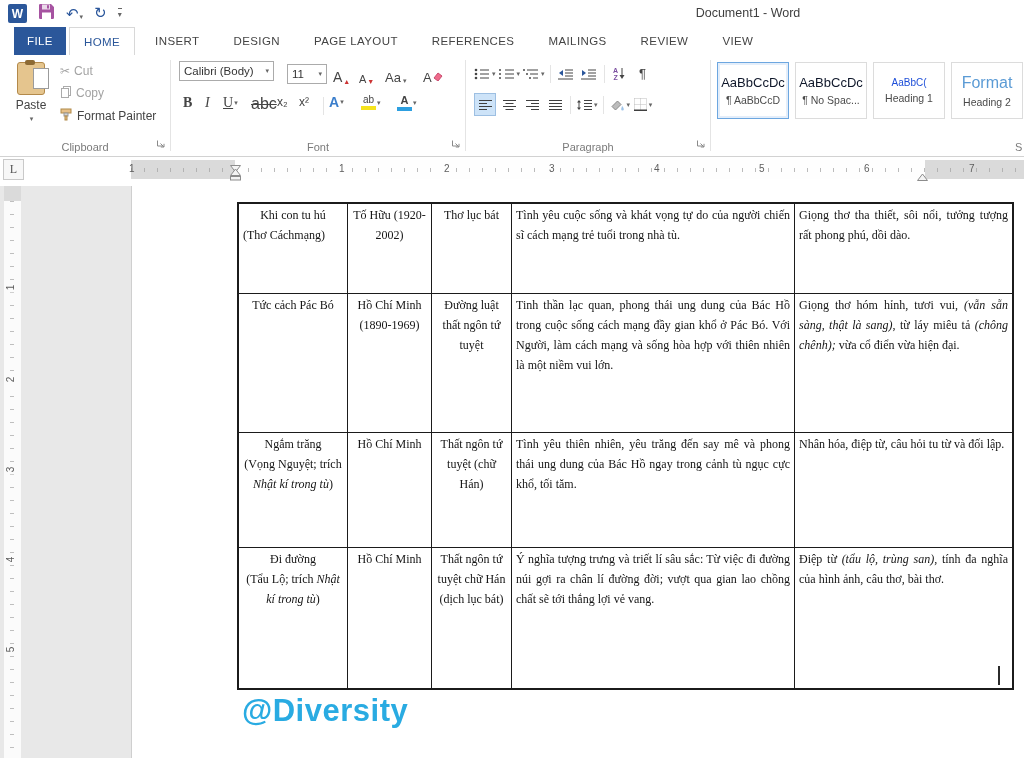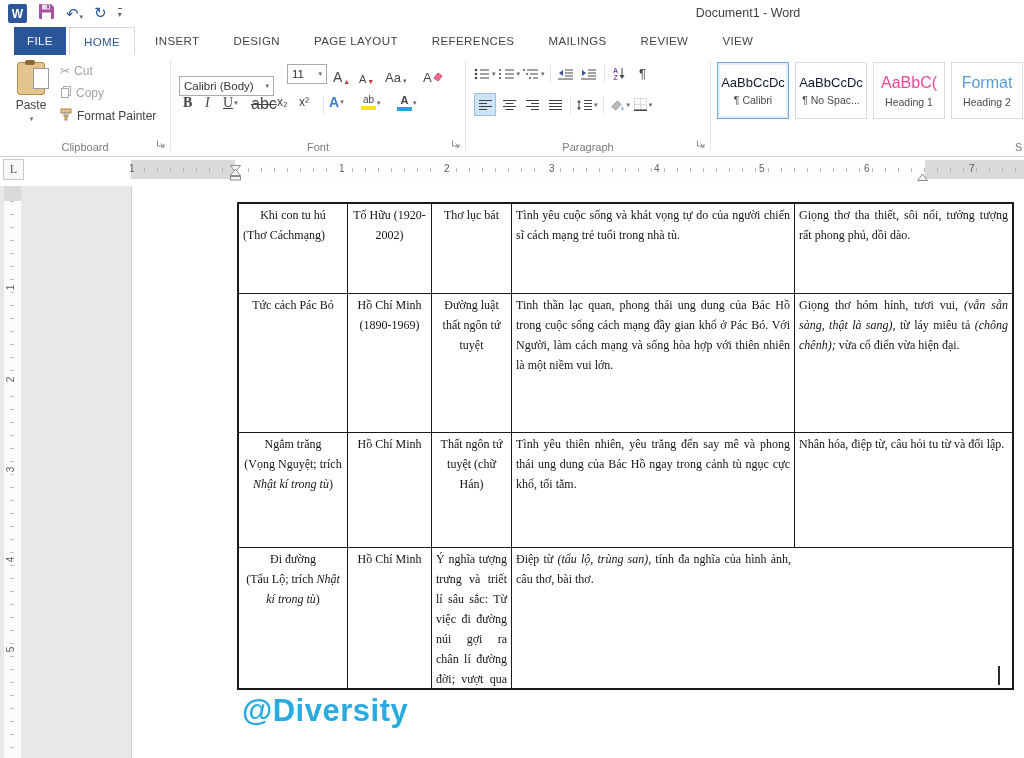--- a/index.html
+++ b/index.html
@@ -49,21 +49,21 @@
   
   .prow{position:absolute;display:flex;align-items:center;gap:3px}
   .pbtn{height:21px;min-width:20px;display:flex;align-items:center;justify-content:center;gap:1px}
   .pbtn.active{background:#cde3f8;border:1px solid #9dbfe2}
   .psep{width:1px;height:18px;background:#e4e4e4;margin:0 2px}
   
   .scard{position:absolute;top:7px;width:72px;height:57px;border:1px solid #dcdcdc;background:#fff;
          display:flex;flex-direction:column;align-items:center;justify-content:center;gap:4px;box-sizing:border-box}
   .scard.sel{border:1px solid #6da7e0;box-shadow:0 0 0 2px #e4eefa inset}
   .sprev{font-size:13px;color:#0f172a;white-space:nowrap}
-  .sprev.h1{font-size:16px;color:#ec4899}
+  .sprev.h1{font-size:10px;color:#1d4ed8}
   .sprev.h2{font-size:16px;color:#5b9bd5}
   .sname{font-size:10.5px;color:#4a4a4a;white-space:nowrap}
   .styles-label-cut{position:absolute;bottom:3px;right:1px;font-size:11px;color:#7b7b7b;width:8px;overflow:hidden;white-space:nowrap}
 
   
   .corner{position:absolute;left:3px;top:159px;width:19px;height:19px;border:1px solid #c9c9c9;background:#f7f7f7;
           color:#555;font-size:12px;font-family:"Liberation Serif",serif;display:flex;align-items:center;justify-content:center;z-index:3}
   .hruler{position:absolute;left:131px;right:0;top:160px;height:19px;background:#dadada;z-index:2}
   .hruler .active{position:absolute;left:104px;width:690px;top:0;bottom:0;background:#fefefe}
   .hticks{position:absolute;left:0;right:0;top:8px;height:4px;
@@ -165,21 +165,21 @@
         </span>
     </div>
     <div class="grplabel">Clipboard</div>
     <span class="launcher"><svg width="9" height="9">
           <path d="M1.5 1.5v5.5h5.5" fill="none" stroke="#8a8a8a"></path>
           <path d="M4.5 4.5L8 8M8 4.8V8H4.8" fill="none" stroke="#8a8a8a"></path>
         </svg></span>
   </div>
 
   <div class="grp" style="left:171px;width:294px">
-    <div class="combo" style="left:8px;top:21px;width:95px">
+    <div class="combo" style="left:8px;top:6px;width:95px">
       <span>Calibri (Body)</span>
         <span class="tinychev">▾</span>
       </div>
     <div class="combo" style="left:116px;top:9px;width:40px">
       <span>11</span>
         <span class="tinychev">▾</span>
       </div>
     <div class="fbtn" style="left:162px;top:8px">
       <span style="font-size:14px">A</span>
         <span style="font-size:7px;color:#c33">▲</span>
@@ -355,21 +355,21 @@
     <div class="grplabel">Paragraph</div>
     <span class="launcher"><svg width="9" height="9">
           <path d="M1.5 1.5v5.5h5.5" fill="none" stroke="#8a8a8a"></path>
           <path d="M4.5 4.5L8 8M8 4.8V8H4.8" fill="none" stroke="#8a8a8a"></path>
         </svg></span>
   </div>
 
   <div class="grp" style="left:711px;right:0;overflow:hidden">
     <div class="scard sel" style="left:6px">
       <span class="sprev">AaBbCcDc</span>
-      <span class="sname">¶ Calibri</span>
+      <span class="sname">¶ AaBbCcD</span>
       </div>
     <div class="scard" style="left:84px">
       <span class="sprev">AaBbCcDc</span>
       <span class="sname">¶ No Spac...</span>
       </div>
     <div class="scard" style="left:162px">
       <span class="sprev h1">AaBbC(</span>
       <span class="sname">Heading 1</span>
       </div>
     <div class="scard" style="left:240px">
@@ -429,19 +429,20 @@
         </div>
         <div class="cell ctr">Hồ Chí Minh</div>
         <div class="cell ctr">Thất ngôn tứ tuyệt (chữ Hán)</div>
         <div class="cell jst">Tình yêu thiên nhiên, yêu trăng đến say mê và phong thái ung dung của Bác Hồ ngay trong cảnh tù ngục cực khổ, tối tăm.</div>
         <div class="cell jst lastcol"><span>Nhân hóa, điệp từ, câu hỏi tu từ và đối lập.</span></div>
         <div class="cell ctr lastrow">
           <div>Đi đường</div>
           <div class="sub-center"><span>(Tẩu Lộ; trích </span><i>Nhật kí trong tù</i><span>)</span></div>
         </div>
         <div class="cell ctr lastrow">Hồ Chí Minh</div>
+        <div class="cell ctr lastrow">Thất ngôn tứ tuyệt chữ Hán (dịch lục bát)</div>
         <div class="cell jst lastrow">Ý nghĩa tượng trưng và triết lí sâu sắc: Từ việc đi đường núi gợi ra chân lí đường đời; vượt qua gian lao chồng chất sẽ tới thắng lợi vẻ vang.</div>
         <div class="cell jst lastcol lastrow"><span>Điệp từ </span><i>(tẩu lộ, trùng san)</i><span>, tính đa nghĩa của hình ảnh, câu thơ, bài thơ.</span></div>
       </div>
     <div class="caret"></div>
     <div class="watermark">@Diversity</div>
   </div>
 </div>
 
 </body></html>

